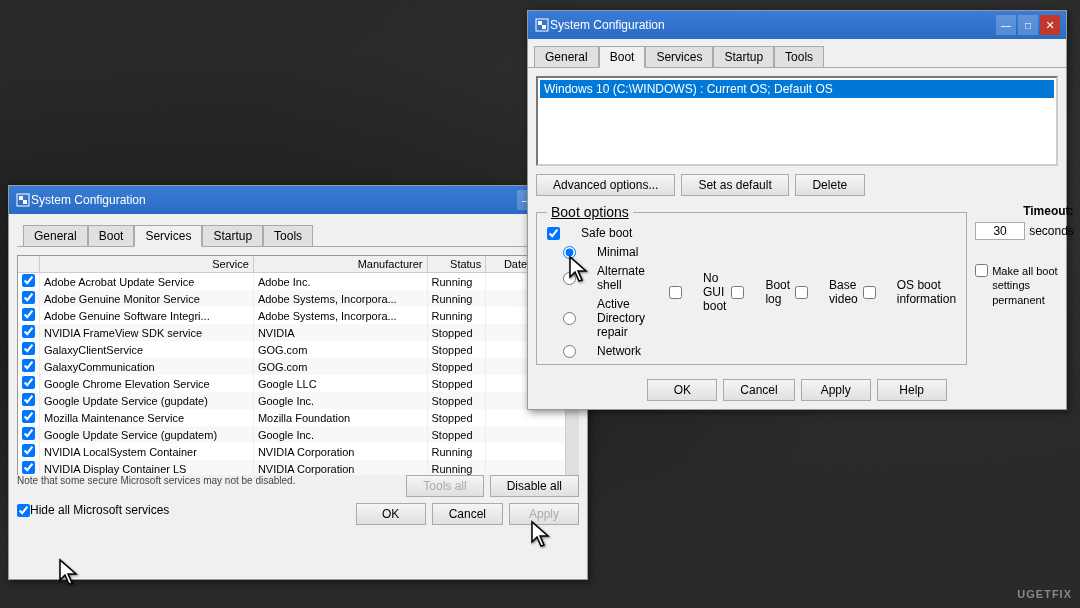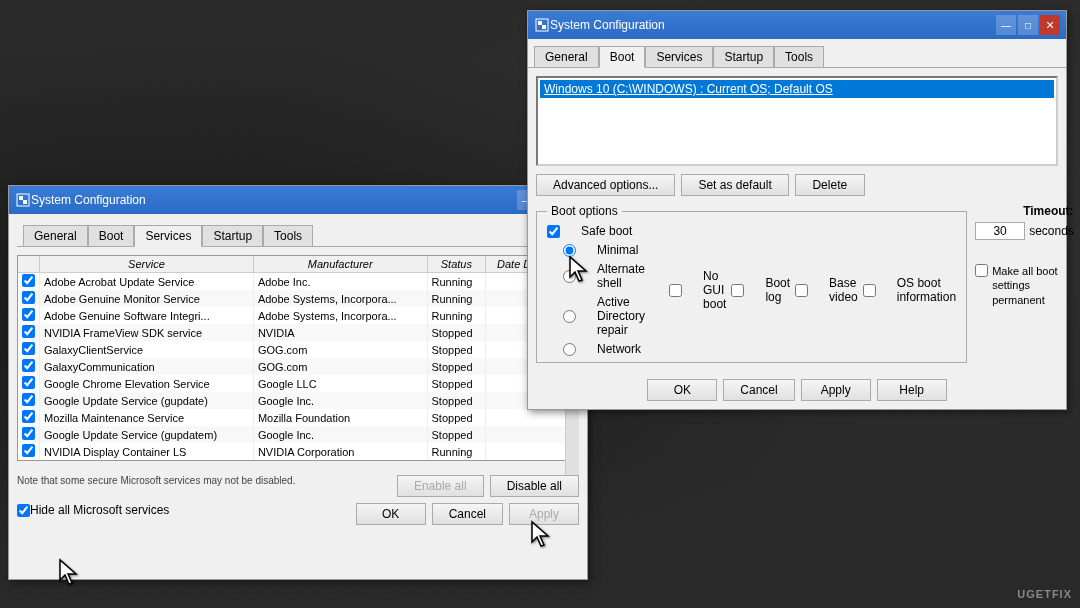--- a/index.html
+++ b/index.html
@@ -143,25 +143,24 @@
       width: 100%;
       border-collapse: collapse;
       font-size: 11px;
     }
 
     .services-table thead th {
       background: #f0f0f0;
       border-right: 1px solid #ccc;
       border-bottom: 1px solid #ccc;
       padding: 2px 4px;
-      text-align: center;
+      text-align: right;
       font-weight: normal;
       position: sticky;
       top: 0;
-      font-style: italic;
     }
 
     .services-table tbody tr:nth-child(even) {
       background: #f8f8f8;
     }
 
     .services-table td {
       padding: 1px 4px;
       border-right: 1px solid #eee;
       white-space: nowrap;
@@ -224,21 +223,20 @@
       height: 90px;
       margin: 4px 8px;
       padding: 2px;
     }
 
     .boot-os-item {
       background: #0078d7;
       color: white;
       padding: 2px 4px;
       font-size: 12px;
-      text-decoration: underline;
     }
 
     .boot-advanced-row {
       display: flex;
       gap: 6px;
       padding: 4px 8px;
     }
 
     .boot-option-row {
       display: flex;
@@ -424,36 +422,43 @@
     </tr>
               <tr>
       <td class="checkbox-cell"><input type="checkbox" checked="" style=""></td>
       <td>Google Update Service (gupdatem)</td>
       <td>Google Inc.</td>
       <td class="status-stopped">Stopped</td>
       <td></td>
     </tr>
               <tr>
       <td class="checkbox-cell"><input type="checkbox" checked="" style=""></td>
+      <td>NVIDIA LocalSystem Container</td>
+      <td>NVIDIA Corporation</td>
+      <td class="status-running">Running</td>
+      <td></td>
+    </tr>
+              <tr>
+      <td class="checkbox-cell"><input type="checkbox" checked="" style=""></td>
       <td>NVIDIA Display Container LS</td>
       <td>NVIDIA Corporation</td>
       <td class="status-running">Running</td>
       <td></td>
     </tr>
             </tbody>
         </table>
       </div>
       <div class="scrollbar-indicator">
         <div class="scrollbar-thumb"></div>
       </div>
     </div>
 
     <div style="display:flex; justify-content:flex-end; gap:6px; margin-bottom:4px;">
       <span class="bottom-note" style="flex:1; font-size:10px;">Note that some secure Microsoft services may not be disabled.</span>
-      <button class="win-btn disabled">Enable all</button>
+      <button class="win-btn disabled">Tools all</button>
       <button class="win-btn">Disable all</button>
     </div>
 
     <div style="display:flex; align-items:center; justify-content:space-between;">
       <div class="hide-services-row">
         <input type="checkbox" checked="" style="">
         <label>Hide all Microsoft services</label>
       </div>
       <div class="ok-cancel-row">
         <button class="win-btn">OK</button>
@@ -498,21 +503,21 @@
     </div>
 
     <div class="boot-advanced-row">
       <button class="win-btn">Advanced options...</button>
       <button class="win-btn">Set as default</button>
       <button class="win-btn">Delete</button>
     </div>
 
     <div style="padding: 4px 8px; display:flex; gap:8px;">
       <fieldset style="border:1px solid #aaa; padding:6px 10px; flex:1;">
-        <legend style="font-size:12px; padding:0 4px;">Boot options</legend>
+        <legend style="font-size:14px; padding:0 4px;text-decoration:underline;">Boot options</legend>
 
         <div style="display:flex; gap:24px;">
           <div style="display:flex; flex-direction:column; gap:5px;">
             <div class="boot-option-row">
               <input type="checkbox" checked="" style="">
               <label>Safe boot</label>
             </div>
             <div class="boot-option-row" style="padding-left:16px;">
               <input type="radio" name="safeboot_type" checked="" style="">
               <label>Minimal</label>

